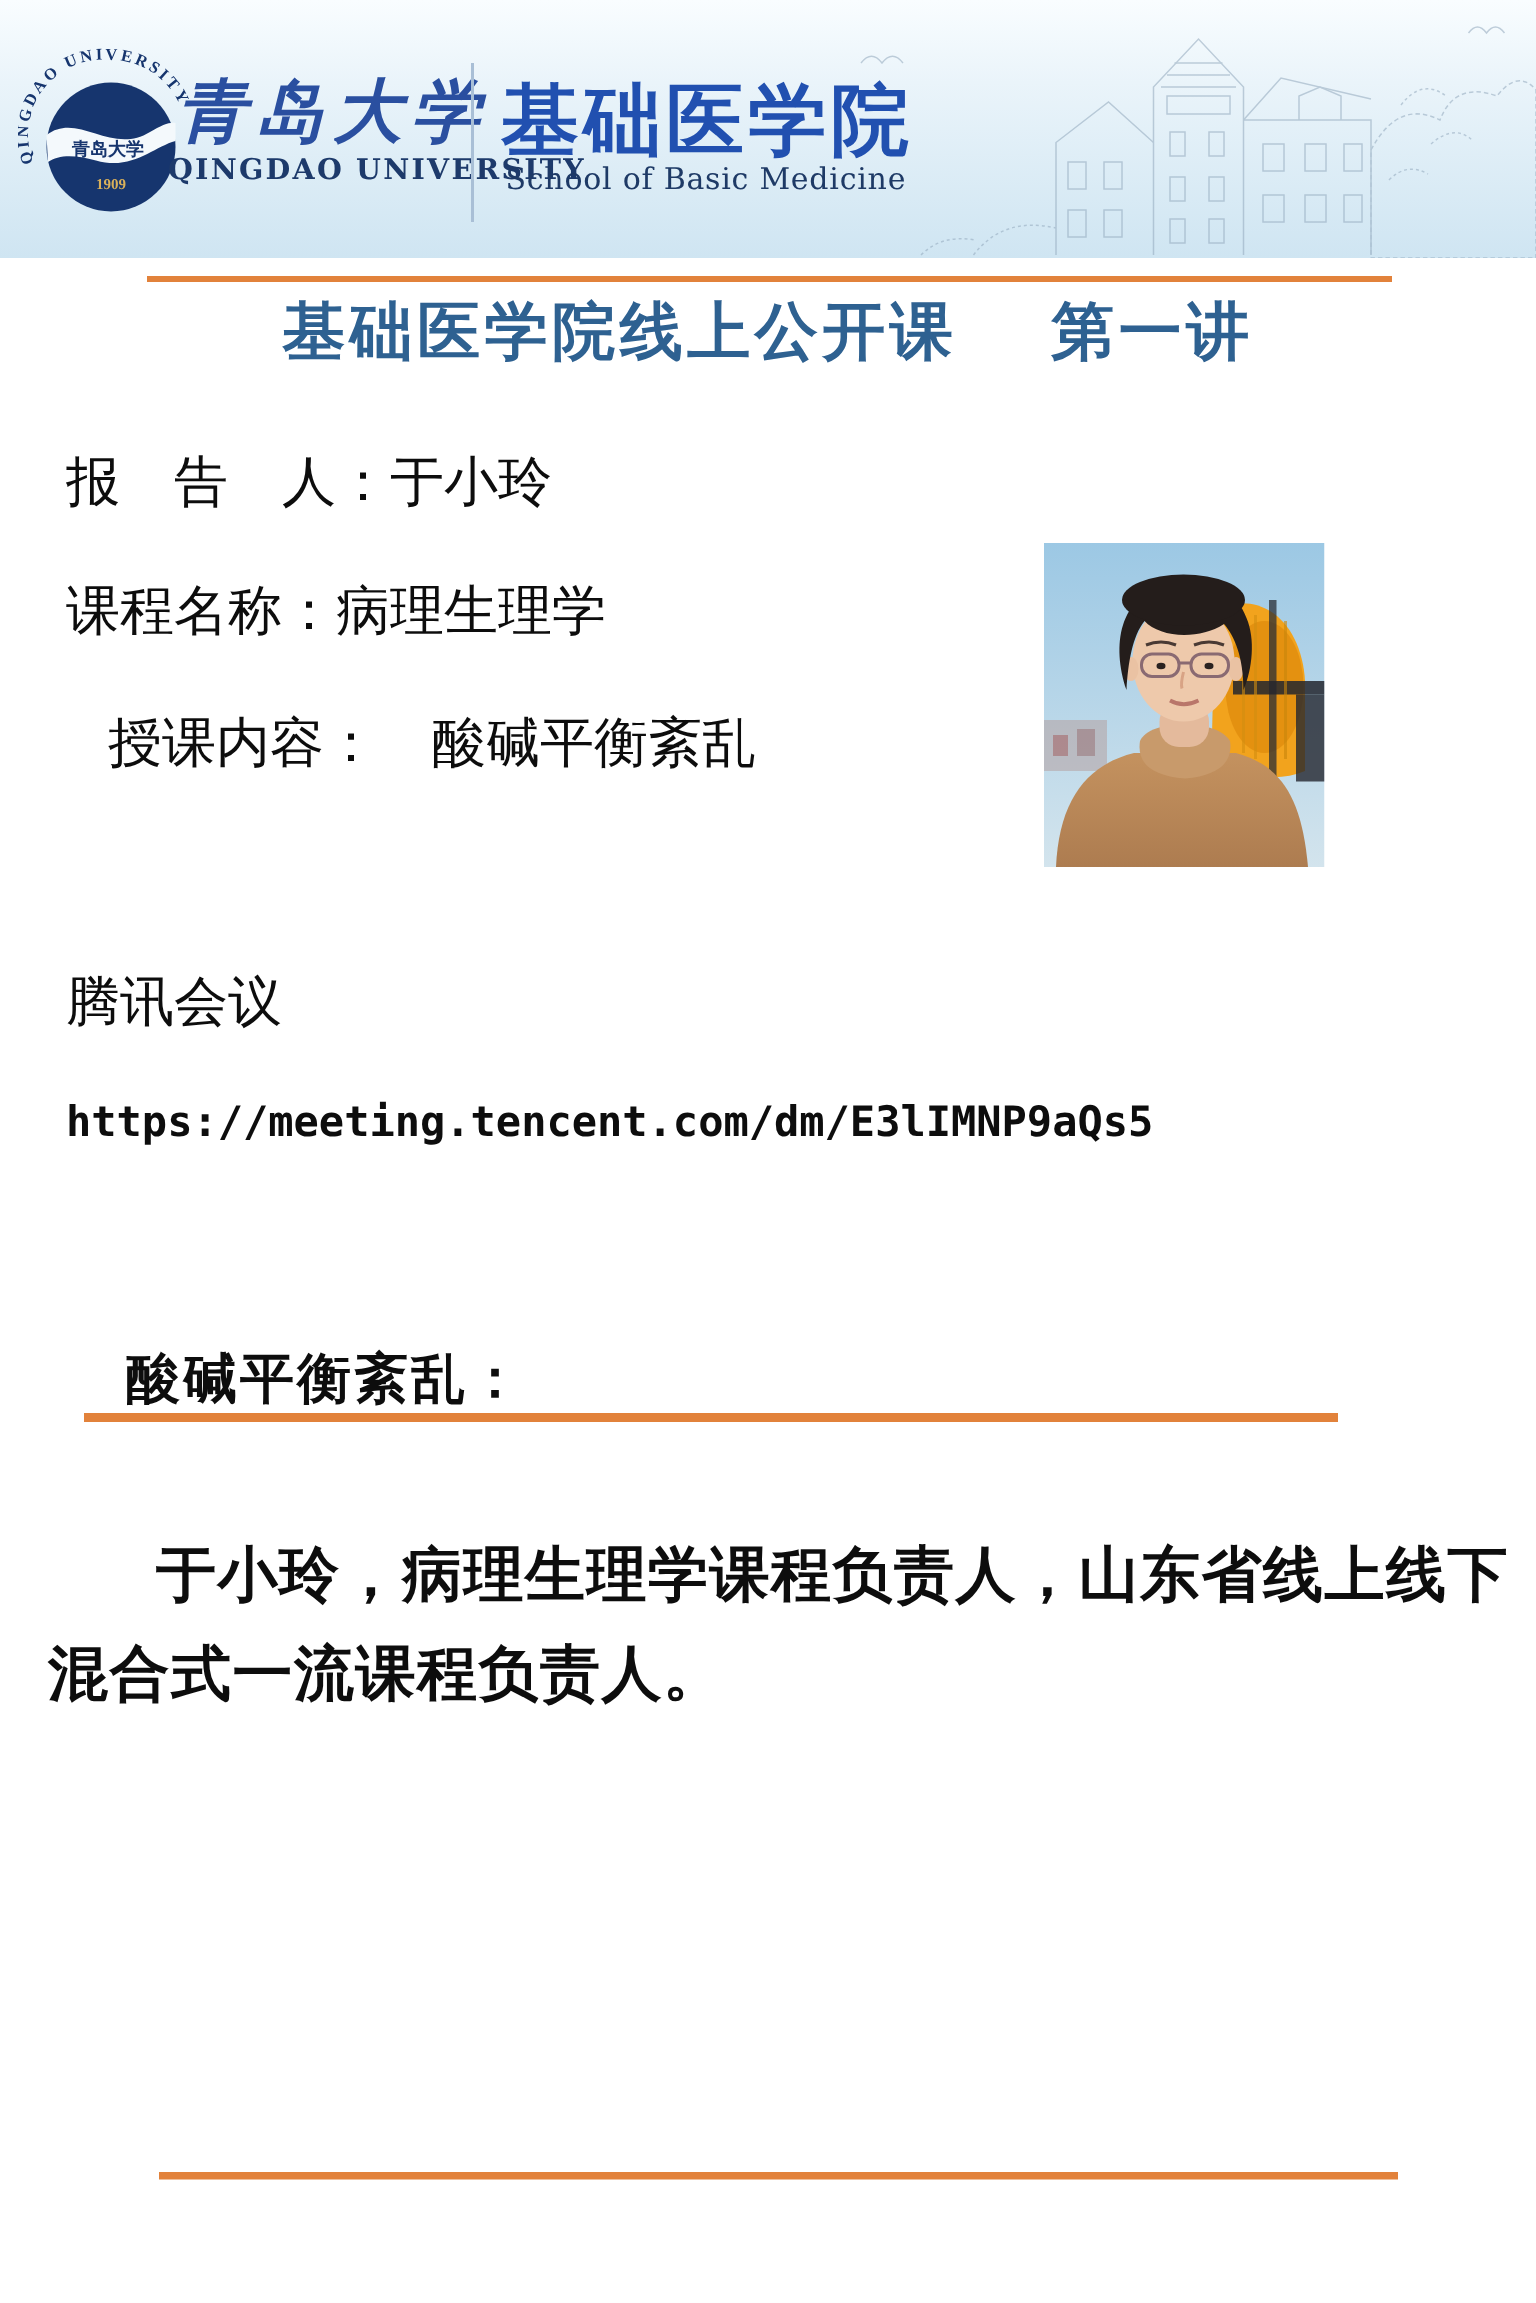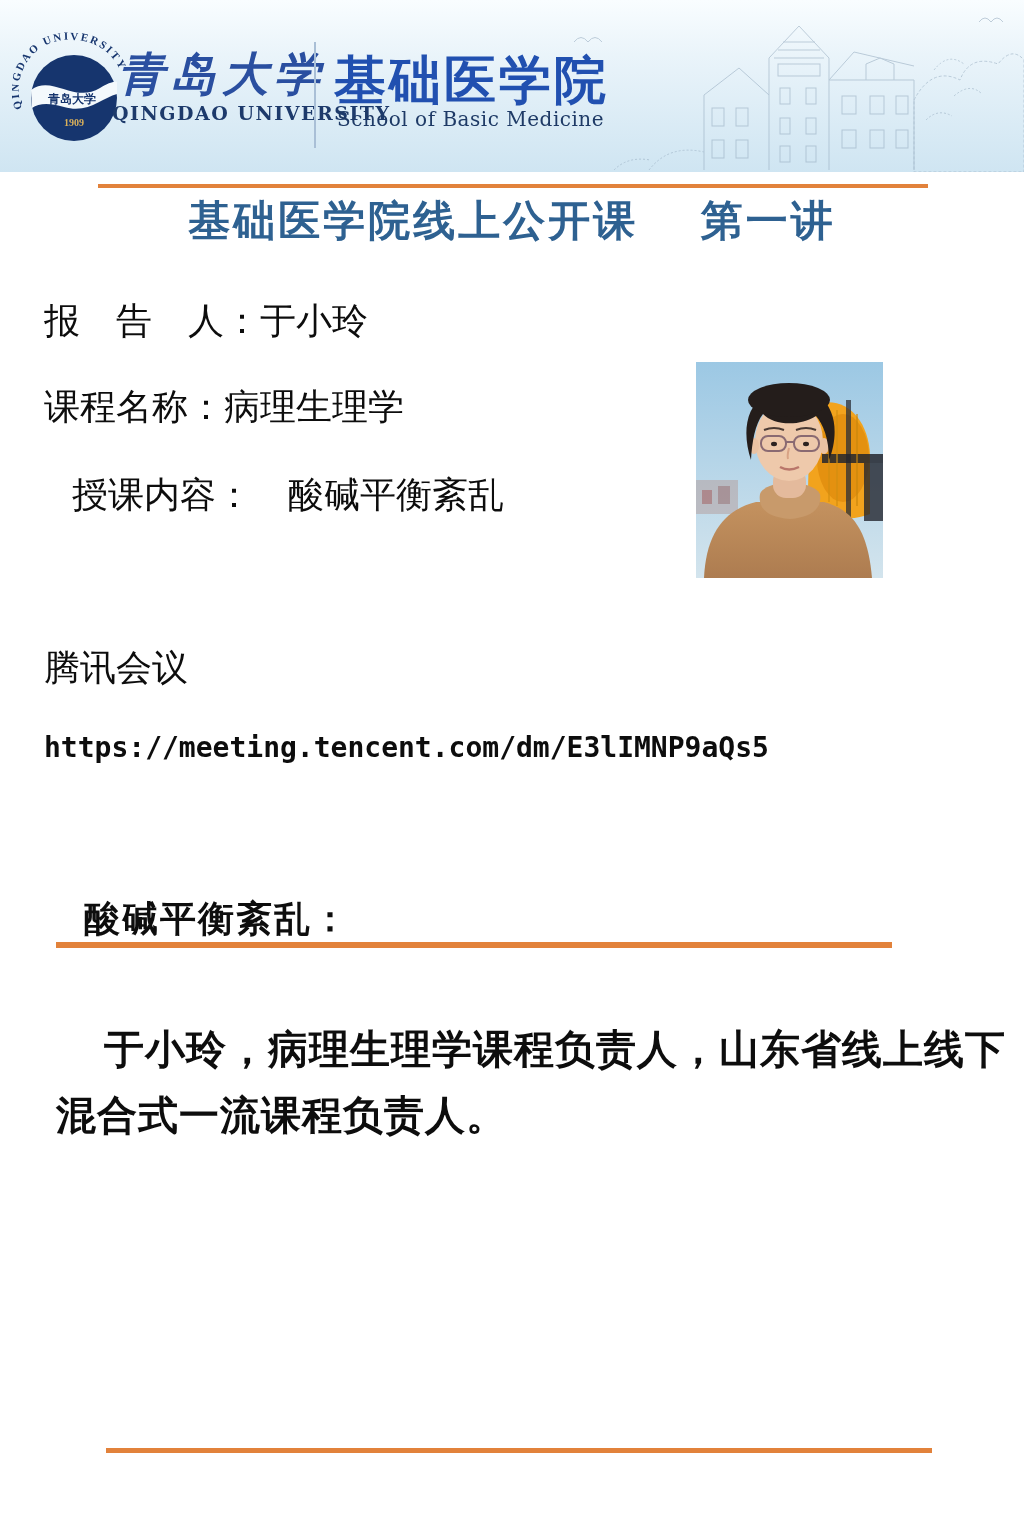--- a/index.html
+++ b/index.html
@@ -45,21 +45,21 @@
 
   
   .photo{position:absolute;left:696px;top:362px;width:187px;height:216px;}
 
   
   .section-heading{position:absolute;left:84px;top:895px;font-size:36px;font-weight:bold;
                    color:#0d0d0d;letter-spacing:2px;font-family:"DejaVu Sans",sans-serif;}
   .bio{position:absolute;left:32px;width:950px;font-size:40px;font-weight:bold;color:#0d0d0d;
        letter-spacing:1px;font-family:"DejaVu Sans",sans-serif;white-space:nowrap;}
   .bio-1{top:1022px;padding-left:72px;}
-  .bio-2{top:1088px;margin-left:24px;}
+  .bio-2{top:1088px;}
 </style>
 </head>
 <body>
 
 <div class="page">
 
   <div class="header">
 
     <svg class="sketch" viewBox="0 0 470 172" fill="none" stroke="#93a9bd" stroke-width="1" opacity="0.55">
       <path d="M20,42 q7,-9 14,0 q7,-9 14,0"></path>

